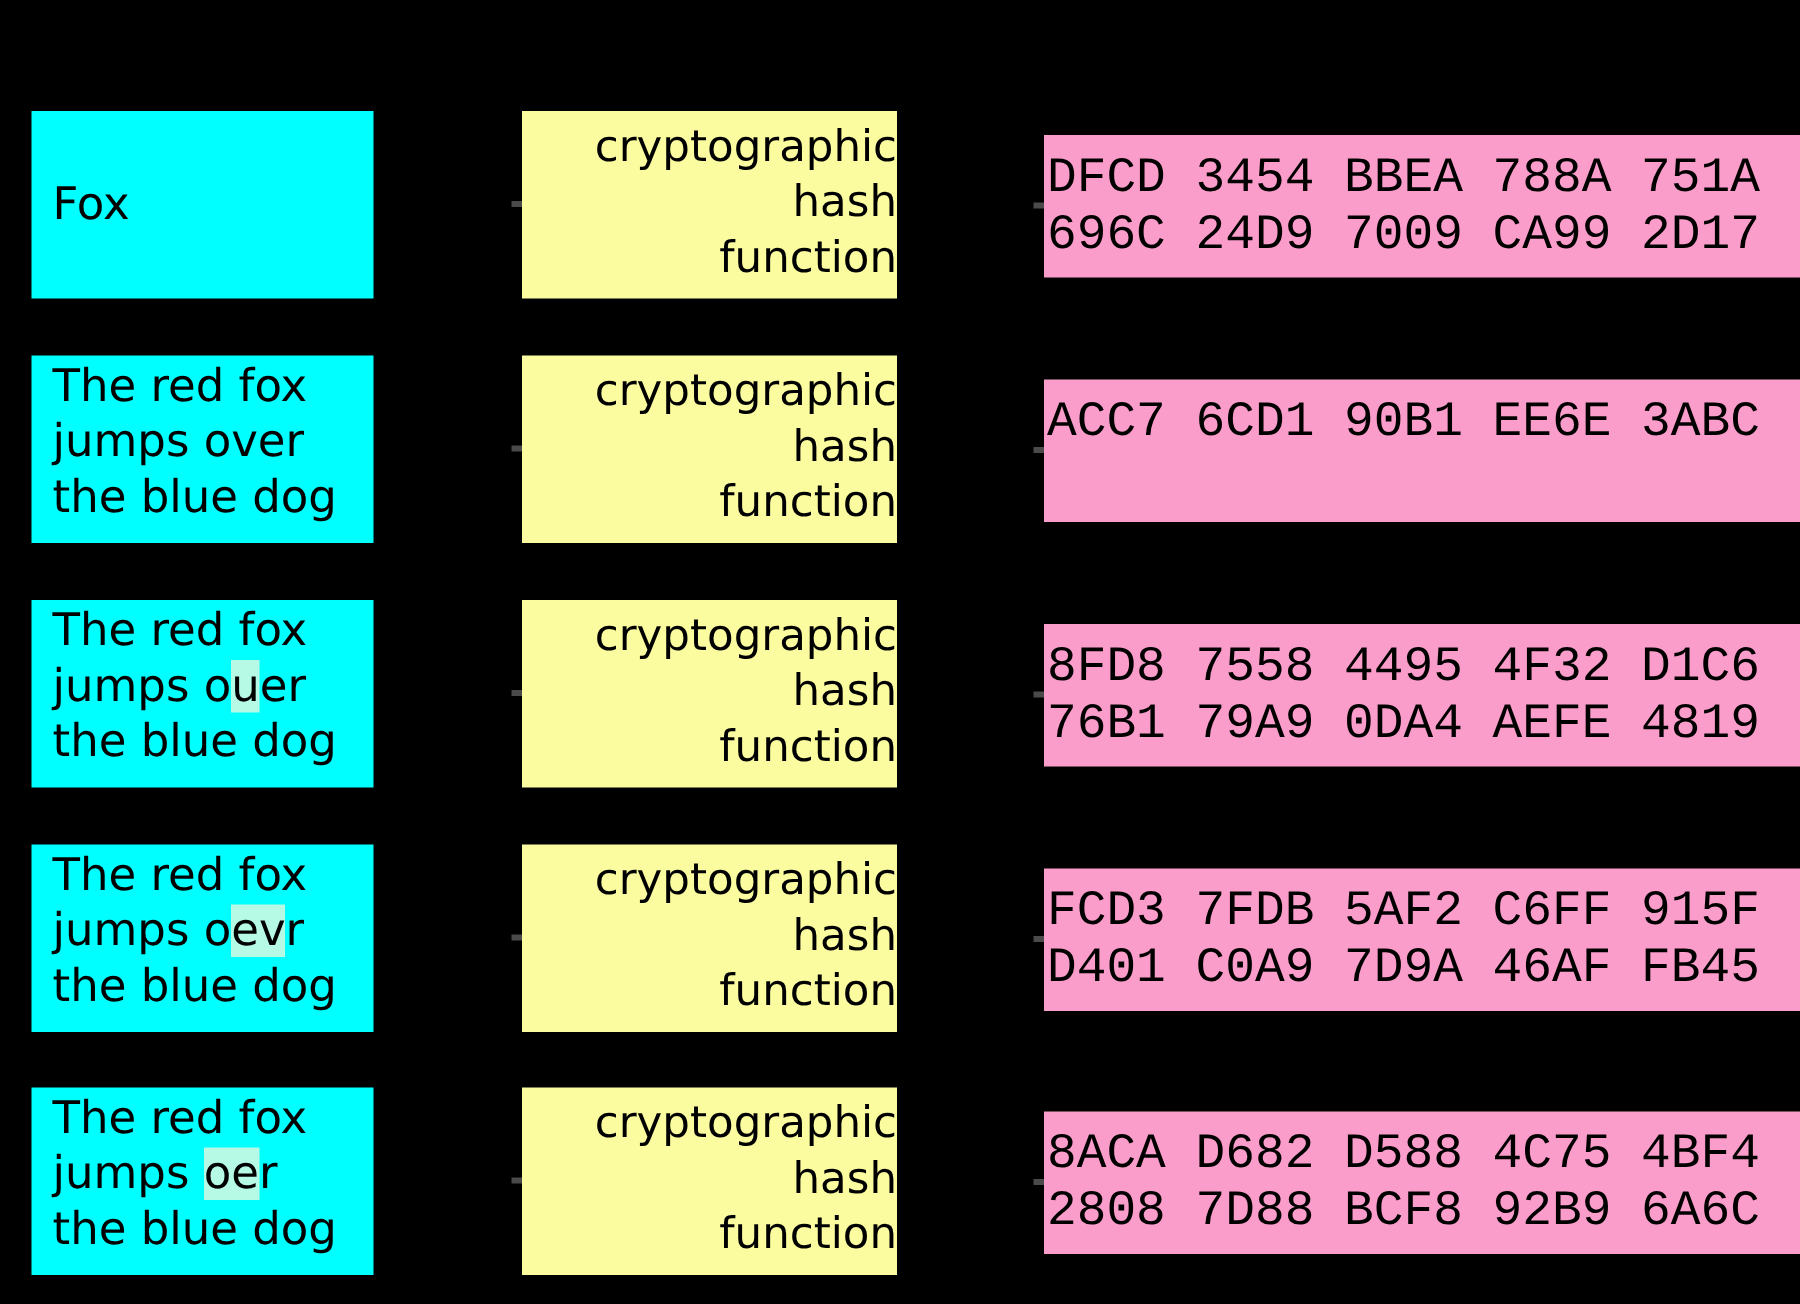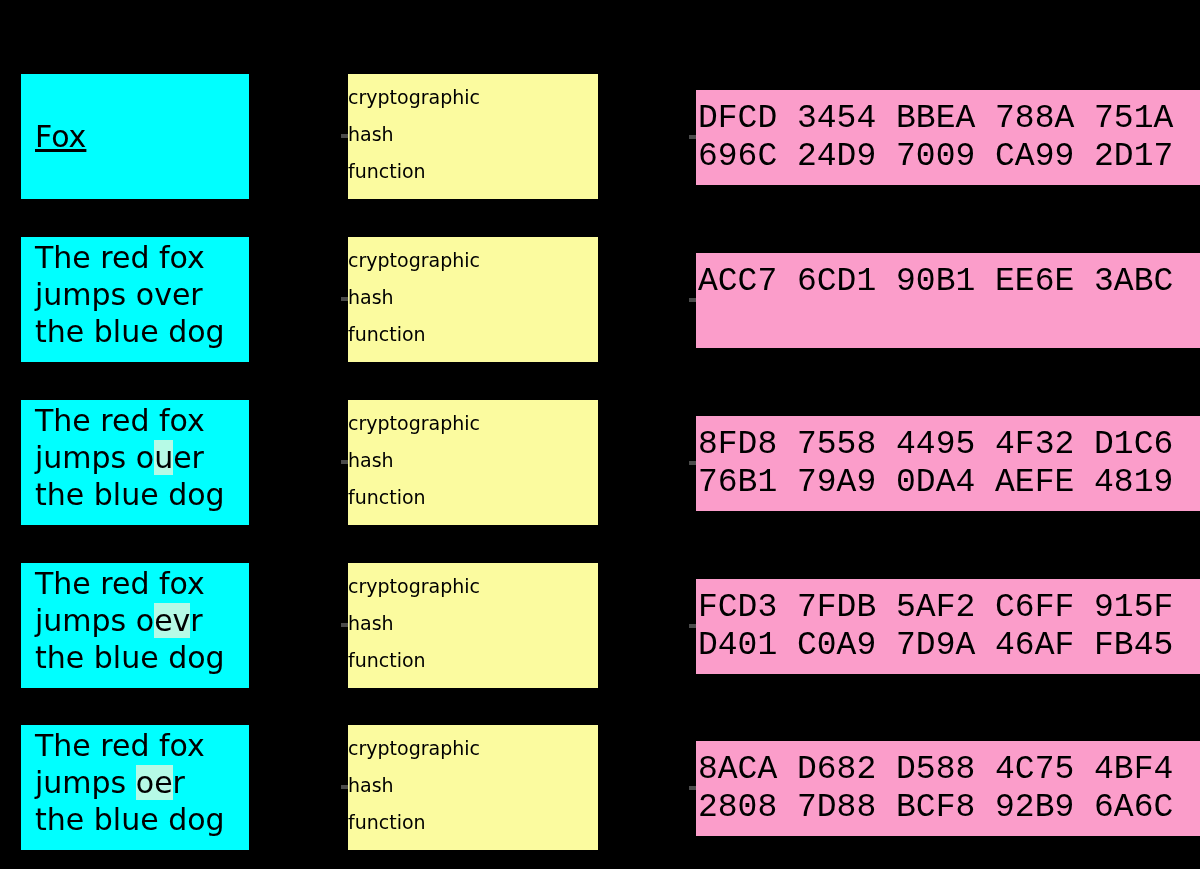--- a/index.html
+++ b/index.html
@@ -40,35 +40,34 @@
     background: var(--input-box, #0ff);
     font-size: 30px;
     line-height: 37px;
     padding: 2px 6px 0 14px;
   }
   .input.center {
     display: flex;
     flex-direction: column;
     justify-content: center;
     padding-top: 0;
-    text-decoration: underline;
   }
   .hl {
     background: var(--highlight, #b6fae6);
   }
   .hash {
     left: 348px;
     top: 0;
     width: 250px;
     height: 125px;
     background: var(--hash-box, #fbfb9f);
-    font-size: 19px;
+    font-size: 29px;
     line-height: 37px;
     padding-top: 5px;
-    text-align: left;
+    text-align: right;
   }
   .digest {
     left: 696px;
     top: 16px;
     width: 564px;
     height: 95px;
     background: var(--digest-box, #fb9dca);
     font-family: "Liberation Mono", monospace;
     font-size: 33px;
     line-height: 38px;

